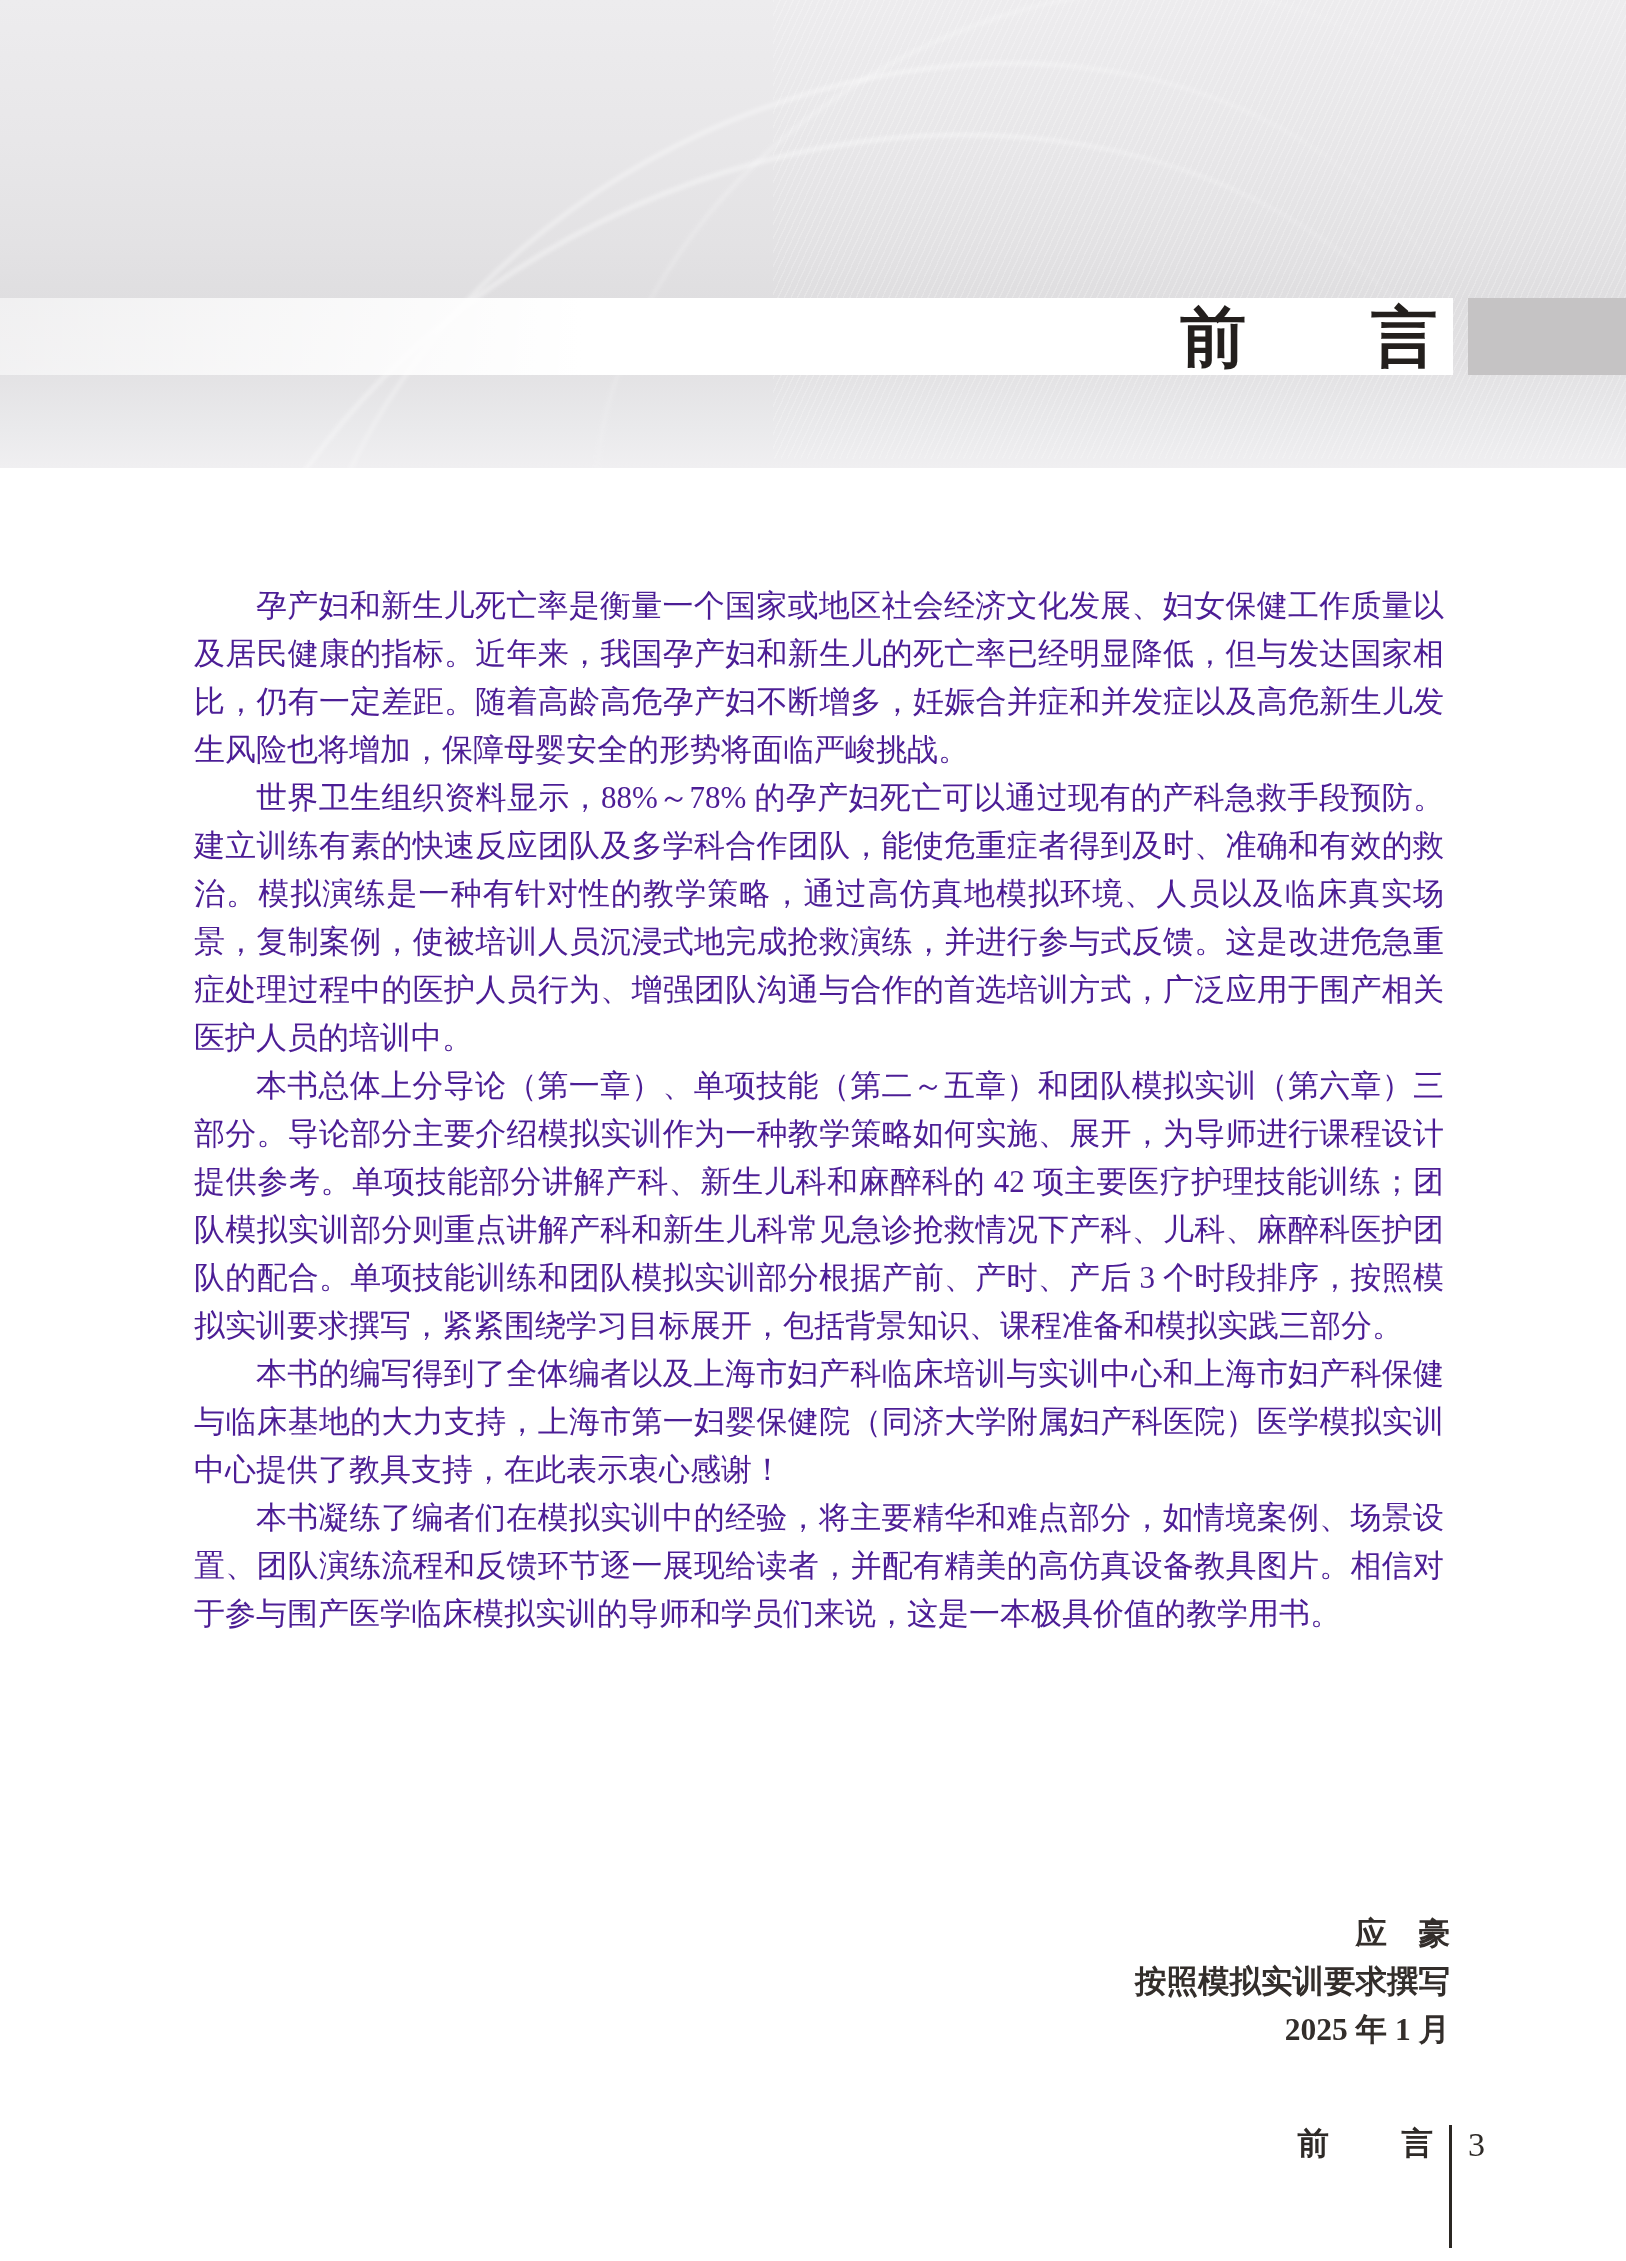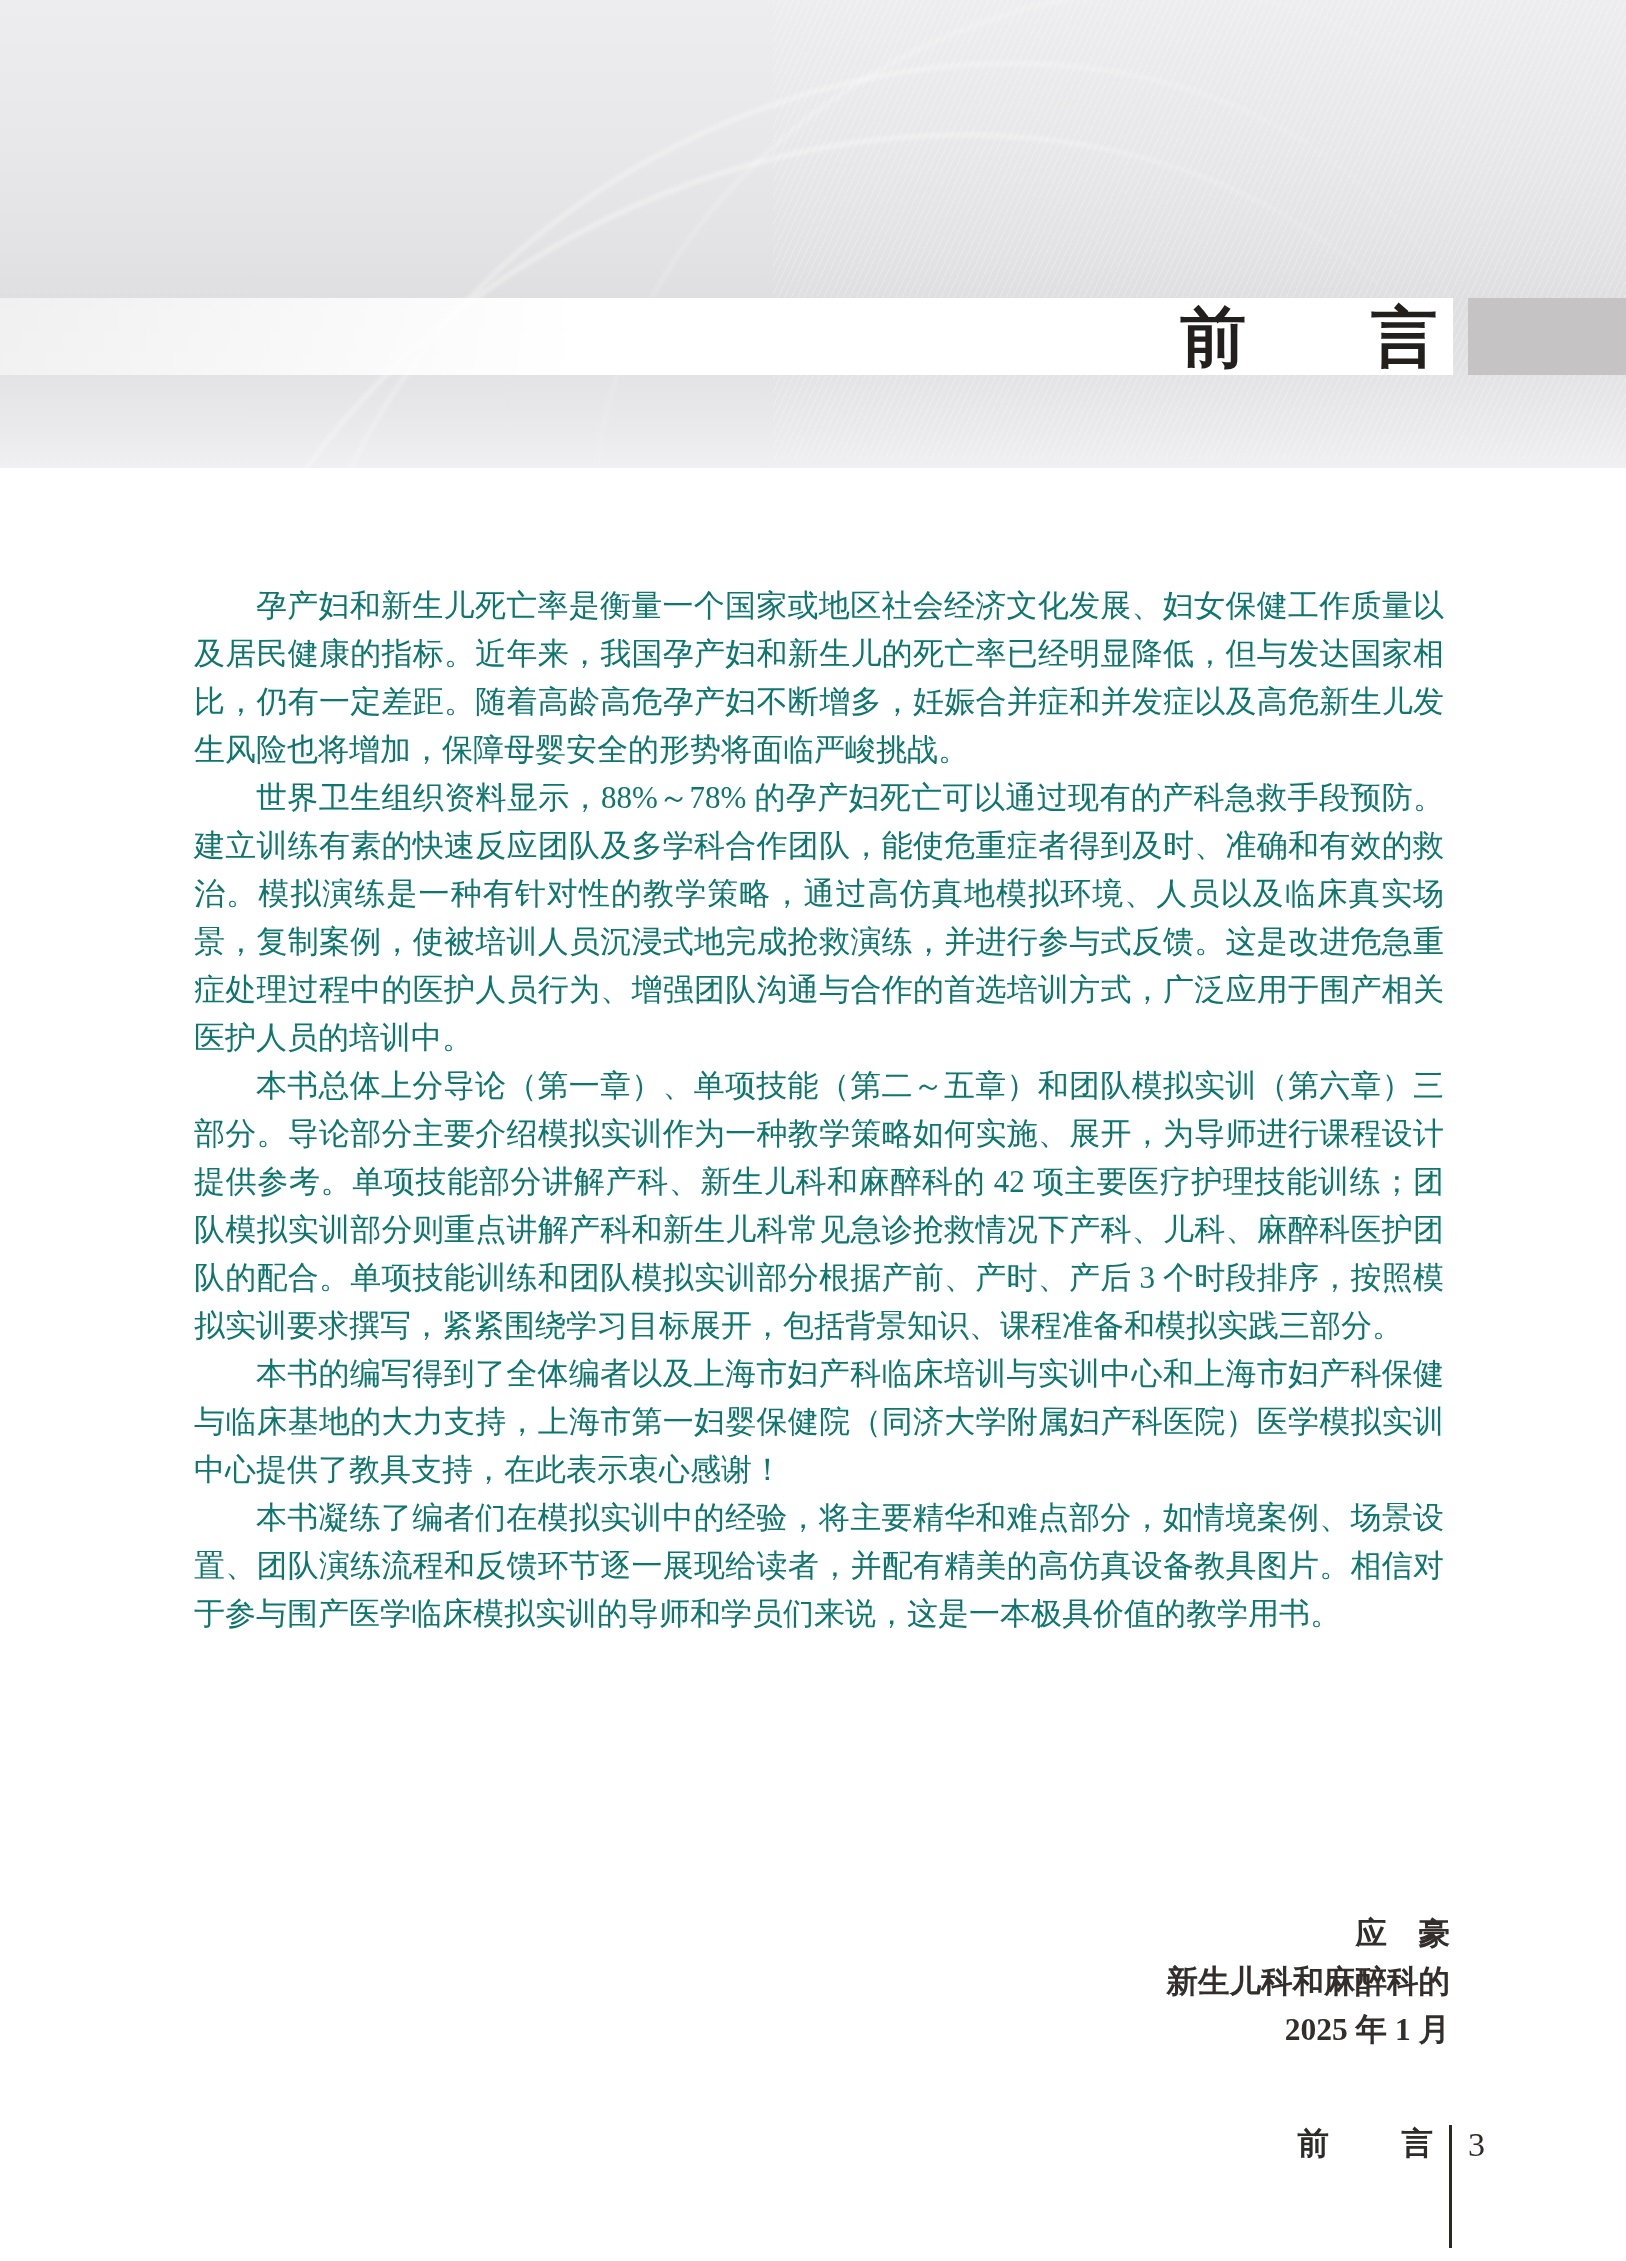--- a/index.html
+++ b/index.html
@@ -27,21 +27,21 @@
   }
   .title{
     display:flex;gap:125px;padding-right:15.7px;
     font-size:66px;line-height:1;font-weight:700;color:#231f1d;
     font-family:"Liberation Sans","DejaVu Sans",sans-serif;
   }
   .title-gray-block{position:absolute;top:298px;left:1468px;width:159px;height:77px;background:#c5c3c4;}
   
   .body-text{
     position:absolute;left:194px;top:582px;width:1250px;
-    font-size:31px;line-height:48px;color:#0f766e;
+    font-size:31px;line-height:48px;color:#4c1d95;
     text-align:justify;text-justify:inter-ideograph;
   }
   .body-text p{margin:0;text-indent:2em;}
   
   .signature{
     position:absolute;right:176px;top:1910px;
     font-size:31.5px;line-height:48px;font-weight:700;color:#332e2b;text-align:right;
   }
   .sig-name{display:flex;justify-content:flex-end;gap:1em;}
   .sig-line{white-space:nowrap;}
@@ -79,21 +79,21 @@
     <p>本书总体上分导论（第一章）、单项技能（第二～五章）和团队模拟实训（第六章）三部分。导论部分主要介绍模拟实训作为一种教学策略如何实施、展开，为导师进行课程设计提供参考。单项技能部分讲解产科、新生儿科和麻醉科的 42 项主要医疗护理技能训练；团队模拟实训部分则重点讲解产科和新生儿科常见急诊抢救情况下产科、儿科、麻醉科医护团队的配合。单项技能训练和团队模拟实训部分根据产前、产时、产后 3 个时段排序，按照模拟实训要求撰写，紧紧围绕学习目标展开，包括背景知识、课程准备和模拟实践三部分。</p>
     <p>本书的编写得到了全体编者以及上海市妇产科临床培训与实训中心和上海市妇产科保健与临床基地的大力支持，上海市第一妇婴保健院（同济大学附属妇产科医院）医学模拟实训中心提供了教具支持，在此表示衷心感谢！</p>
     <p>本书凝练了编者们在模拟实训中的经验，将主要精华和难点部分，如情境案例、场景设置、团队演练流程和反馈环节逐一展现给读者，并配有精美的高仿真设备教具图片。相信对于参与围产医学临床模拟实训的导师和学员们来说，这是一本极具价值的教学用书。</p>
   </main>
 
   <div class="signature">
     <div class="sig-name">
       <span>应</span>
       <span>豪</span>
     </div>
-    <div class="sig-line">新生儿科和麻醉科的</div>
+    <div class="sig-line">按照模拟实训要求撰写</div>
     <div class="sig-line">2025 年 1 月</div>
   </div>
 
   <footer>
     <div class="footer-label">
       <span>前</span>
       <span>言</span>
     </div>
     <div class="footer-rule"></div>
     <div class="footer-page">3</div>

